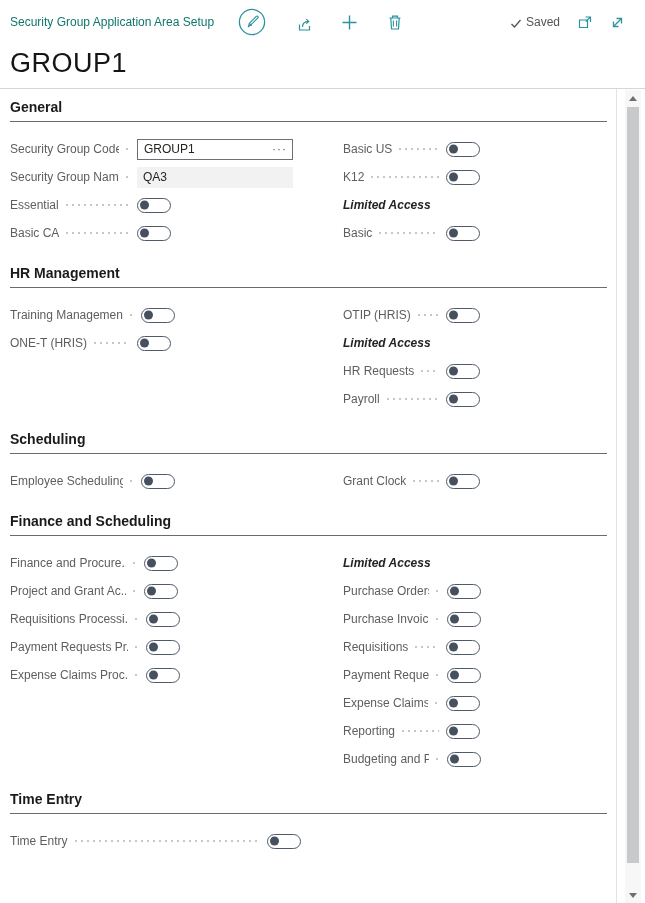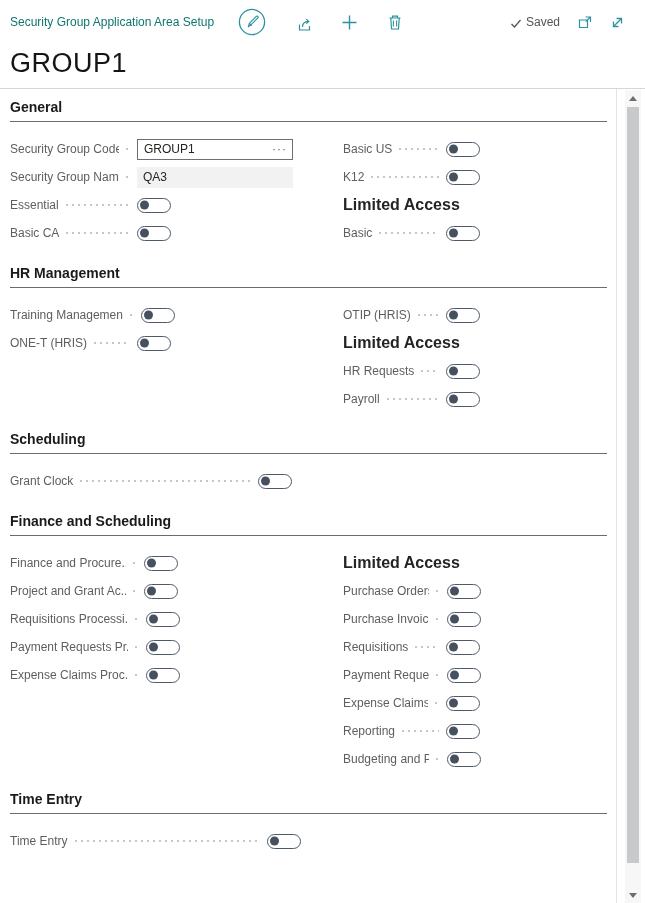--- a/index.html
+++ b/index.html
@@ -34,21 +34,21 @@
   
   .content{padding:0 38px 30px 10px;}
   .section:first-child{margin-top:10px;}
   .section + .section{margin-top:18px;}
   .section-title{font-size:14px;line-height:16px;font-weight:700;color:#1b1a19;padding-bottom:6px;border-bottom:1px solid var(--section-line);}
   .section-body{display:grid;grid-template-columns:283px 138px;column-gap:50px;padding-top:13px;align-items:start;}
   .section-body.wide{grid-template-columns:292px;}
 
   .row{display:flex;align-items:center;height:28px;}
   .row-label{font-size:12px;color:var(--label);white-space:nowrap;overflow:hidden;text-align:right;}
-  .group-label{font-size:16px;font-weight:700;color:#252423;white-space:nowrap;}
+  .group-label{font-size:12px;font-weight:700;color:#252423;white-space:nowrap;font-style:italic;}
   .leader{flex:1;height:2px;margin:0 7px 0 5px;min-width:6px;
     background-image:radial-gradient(circle,var(--leader) 1px,transparent 1.3px);
     background-size:6px 2px;background-repeat:repeat-x;background-position:left center;}
   .ctl{display:flex;align-items:center;}
   .ctl-l{width:156px;}
   .ctl-r{width:35px;}
   .ctl-t{width:35px;}
 
   .toggle{position:relative;width:34px;height:15px;border:1.6px solid var(--toggle-border);border-radius:9px;background:#fff;cursor:pointer;flex:none;}
   .knob{position:absolute;left:2px;top:50%;transform:translateY(-50%);width:9px;height:9px;border-radius:50%;background:var(--toggle-knob);}
@@ -263,20 +263,31 @@
             </div>
           </div>
         </div>
       </div>
     </div>
     <div class="section">
       <h2 class="section-title">Scheduling</h2>
       <div class="section-body">
         <div class="col">
           <div class="row">
+            <span class="row-label">Employee Scheduling</span>
+            <span class="leader"></span>
+            <div class="ctl ctl-l">
+              <div class="toggle">
+                <span class="knob"></span>
+              </div>
+            </div>
+          </div>
+        </div>
+        <div class="col">
+          <div class="row">
             <span class="row-label">Grant Clock</span>
             <span class="leader"></span>
             <div class="ctl ctl-r">
               <div class="toggle">
                 <span class="knob"></span>
               </div>
             </div>
           </div>
         </div>
       </div>

